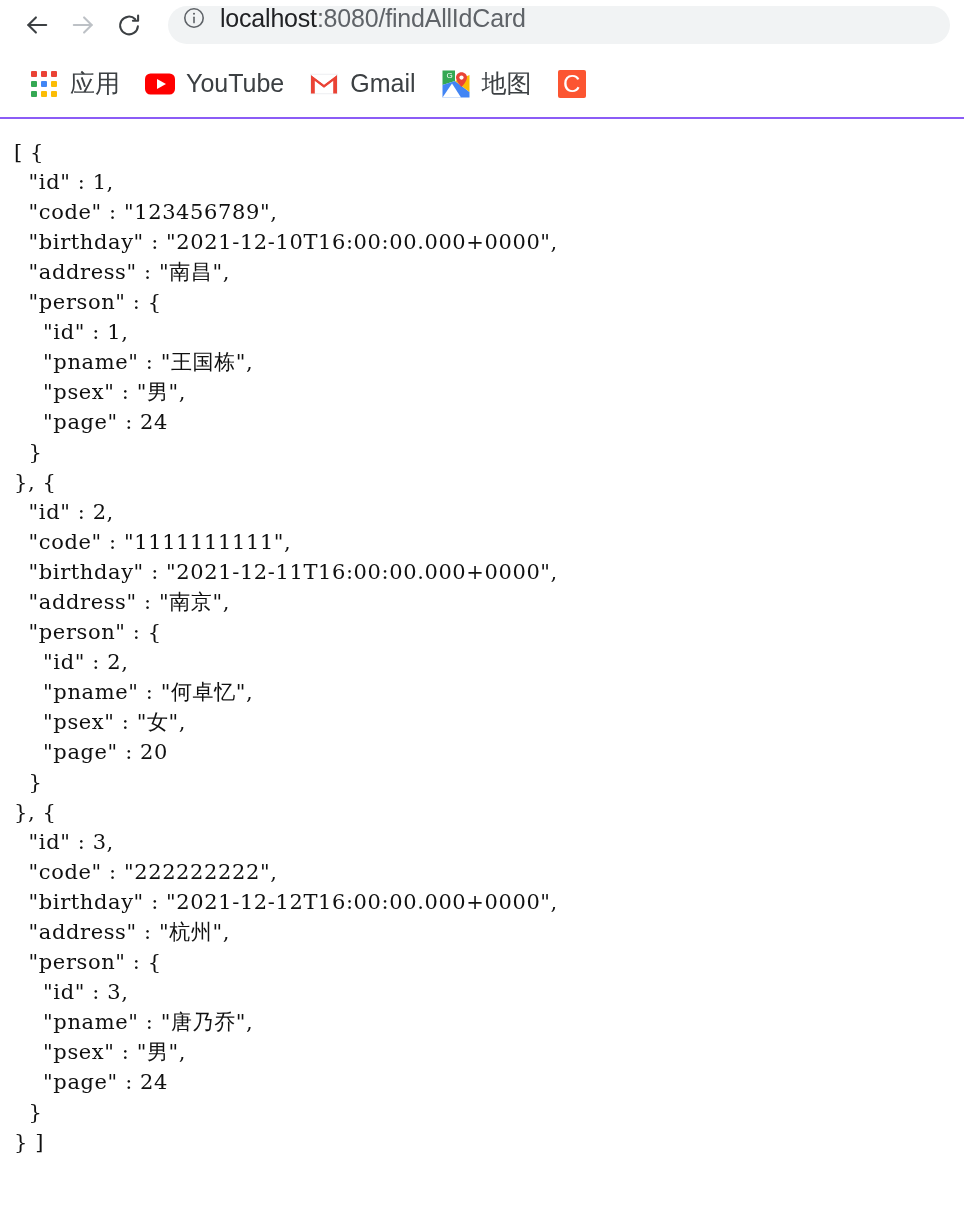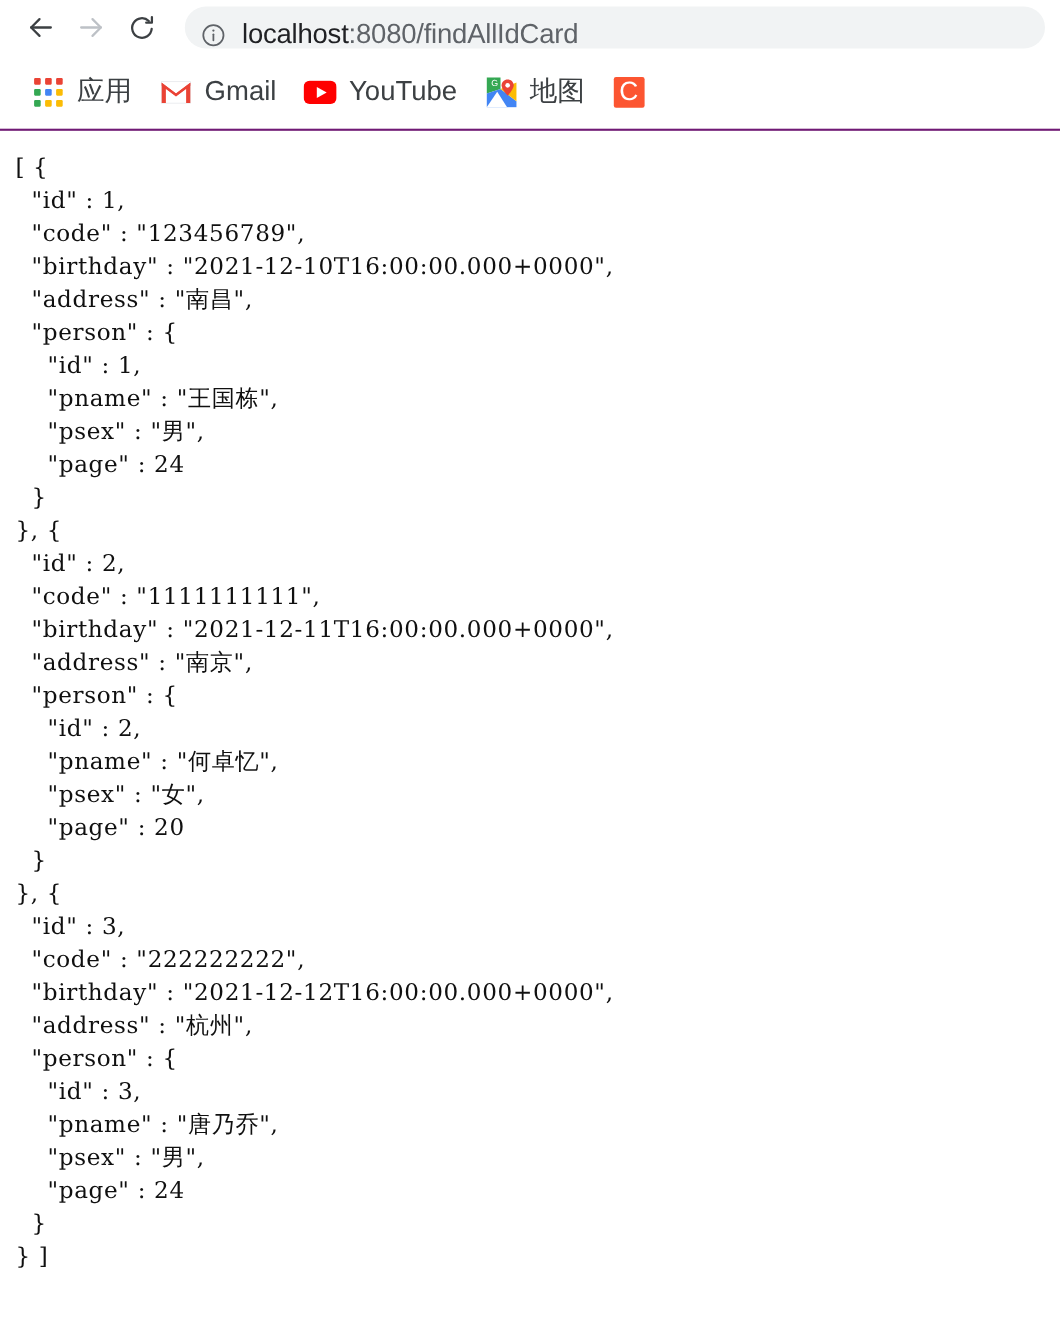--- a/index.html
+++ b/index.html
@@ -37,22 +37,22 @@
   .nav-btn svg { display: block; }
 
   #omnibox {
     flex: 1 1 auto;
     height: 38px;
     margin-left: 16px;
     margin-right: 14px;
     background: #f1f3f4;
     border-radius: 19px;
     display: flex;
-    align-items: center;
-    padding: 13px 16px 0 14px;
+    align-items: flex-start;
+    padding: 0 16px 0 14px;
     cursor: text;
     overflow: hidden;
   }
   #info-icon { flex: 0 0 auto; display: flex; align-items: center; margin-right: 14px; }
   #url-text {
     font-family: "Liberation Sans", sans-serif;
     font-size: 25px;
     letter-spacing: -0.2px;
     white-space: nowrap;
     color: #5f6368;
@@ -60,21 +60,21 @@
   }
   #url-host { color: #202124; }
   #url-rest { color: #5f6368; }
 
   
   #bookmarks-bar {
     height: 69px;
     display: flex;
     align-items: center;
     padding-left: 20px;
-    border-bottom: 2px solid #701a75;
+    border-bottom: 2px solid #8b5cf6;
     background: #ffffff;
   }
   .bookmark {
     display: flex;
     align-items: center;
     height: 46px;
     padding: 0 9px;
     border-radius: 4px;
     cursor: pointer;
     flex: 0 0 auto;
@@ -197,37 +197,37 @@
           <i style="background:#34a853"></i>
             <i style="background:#fbbc05"></i>
             <i style="background:#fbbc05"></i>
         </span>
       </span>
       <span class="bm-label">应用</span>
     </div>
 
     <div class="bookmark">
       <span class="bm-icon">
+        <svg width="30" height="22" viewBox="0 0 30 22">
+          <rect x="0" y="0.5" width="30" height="21" rx="5.5" fill="#ff0000"></rect>
+          <polygon points="12,6 12,16 21,11" fill="#ffffff"></polygon>
+        </svg>
+      </span>
+      <span class="bm-label">YouTube</span>
+    </div>
+
+    <div class="bookmark">
+      <span class="bm-icon">
         <svg width="28" height="22" viewBox="0 0 28 22">
           <rect x="0.8" y="1.2" width="26.4" height="19.6" fill="#ffffff" stroke="#e8eaed" stroke-width="0.8"></rect>
           <path d="M1 2.2 L14 12 L27 2.2 L27 20.6 L23.2 20.6 L23.2 7.6 L14 14.6 L4.8 7.6 L4.8 20.6 L1 20.6 Z" fill="#ea4335"></path>
           <path d="M1 2.2 L14 12 L27 2.2 L27 5 L14 14.8 L1 5 Z" fill="#ea4335" opacity="0.9"></path>
         </svg>
       </span>
       <span class="bm-label">Gmail</span>
-    </div>
-
-    <div class="bookmark">
-      <span class="bm-icon">
-        <svg width="30" height="22" viewBox="0 0 30 22">
-          <rect x="0" y="0.5" width="30" height="21" rx="5.5" fill="#ff0000"></rect>
-          <polygon points="12,6 12,16 21,11" fill="#ffffff"></polygon>
-        </svg>
-      </span>
-      <span class="bm-label">YouTube</span>
     </div>
 
     <div class="bookmark">
       <span class="bm-icon">
         <svg width="28" height="28" viewBox="0 0 28 28">
           <rect x="0.5" y="0.5" width="27" height="27" fill="#ffffff"></rect>
           <polygon points="0.5,0.5 13,0.5 13,11 0.5,15" fill="#34a853"></polygon>
           <polygon points="0.5,15 13,11 27.5,22 27.5,27.5 0.5,27.5" fill="#4285f4"></polygon>
           <polygon points="13,11 27.5,5 27.5,22" fill="#fbbc05"></polygon>
           <polygon points="0.5,27.5 10,13.5 19,27.5" fill="#ffffff"></polygon>

